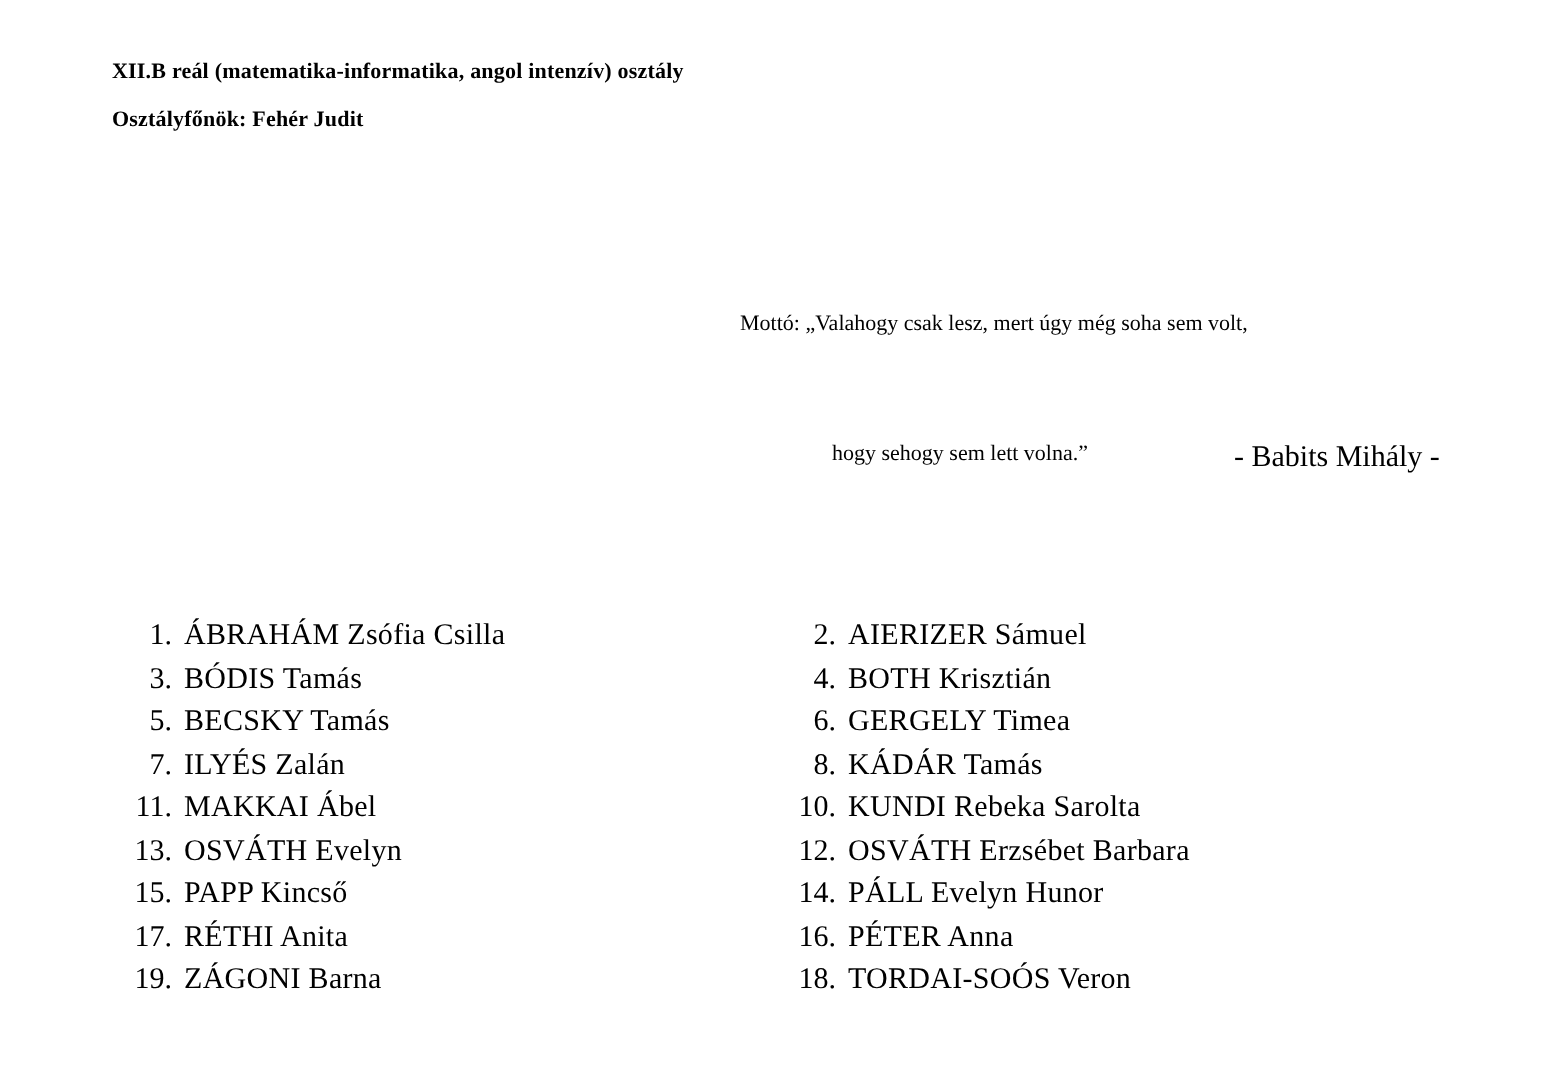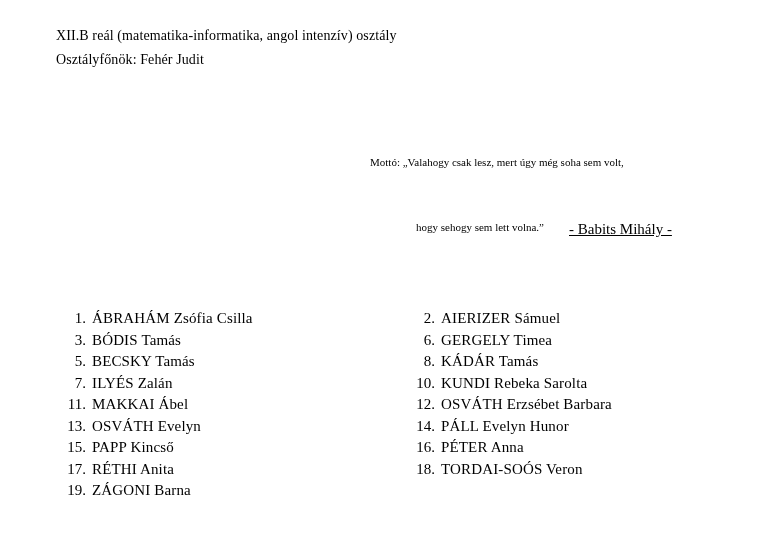--- a/index.html
+++ b/index.html
@@ -17,22 +17,22 @@
   }
   .page {
     position: relative;
     width: 775px;
     height: 535px;
   }
   .heading {
     position: absolute;
     left: 56px;
     top: 24px;
-    font-weight: normal;
-    font-size: 14px;
+    font-weight: bold;
+    font-size: 11px;
     line-height: 24px;
     letter-spacing: 0.1px;
   }
   .heading .line2 {
     display: block;
   }
   .motto {
     position: absolute;
     left: 370px;
     top: 152px;
@@ -43,45 +43,43 @@
   .motto .motto-line1 {
     display: block;
   }
   .motto .motto-line2 {
     display: block;
     padding-left: 46px;
     margin-top: 44px;
   }
   .attribution {
     position: absolute;
-    left: 569px;
+    left: 617px;
     top: 221px;
     font-size: 15px;
-    text-decoration: underline;
   }
   .columns {
     position: absolute;
     left: 0;
     top: 308px;
     width: 775px;
   }
   .col {
     position: absolute;
     top: 0;
     font-size: 15px;
     line-height: 21.5px;
   }
   .col-left {
     left: 60px;
     width: 330px;
   }
   .col-right {
     left: 392px;
     width: 360px;
-    margin-left: 17px;
   }
   .entry {
     white-space: nowrap;
     display: block;
   }
   .entry .num {
     display: inline-block;
     width: 26px;
     text-align: right;
     margin-right: 6px;
@@ -116,20 +114,21 @@
       <span class="entry"><span class="num">7.</span><span class="surname">ILYÉS Zalán</span></span>
       <span class="entry"><span class="num">11.</span><span class="surname">MAKKAI Ábel</span></span>
       <span class="entry"><span class="num">13.</span><span class="surname">OSVÁTH Evelyn</span></span>
       <span class="entry"><span class="num">15.</span><span class="surname">PAPP Kincső</span></span>
       <span class="entry"><span class="num">17.</span><span class="surname">RÉTHI Anita</span></span>
       <span class="entry"><span class="num">19.</span><span class="surname">ZÁGONI Barna</span></span>
     </div>
 
     <div class="col col-right">
       <span class="entry"><span class="num">2.</span><span class="surname">AIERIZER Sámuel</span></span>
+      <span class="entry"><span class="num">4.</span><span class="surname">BOTH  Krisztián</span></span>
       <span class="entry"><span class="num">6.</span><span class="surname">GERGELY  Timea</span></span>
       <span class="entry"><span class="num">8.</span><span class="surname">KÁDÁR  Tamás</span></span>
       <span class="entry"><span class="num">10.</span><span class="surname">KUNDI Rebeka Sarolta</span></span>
       <span class="entry"><span class="num">12.</span><span class="surname">OSVÁTH Erzsébet Barbara</span></span>
       <span class="entry"><span class="num">14.</span><span class="surname">PÁLL Evelyn Hunor</span></span>
       <span class="entry"><span class="num">16.</span><span class="surname">PÉTER Anna</span></span>
       <span class="entry"><span class="num">18.</span><span class="surname">TORDAI-SOÓS Veron</span></span>
     </div>
 
   </div>

